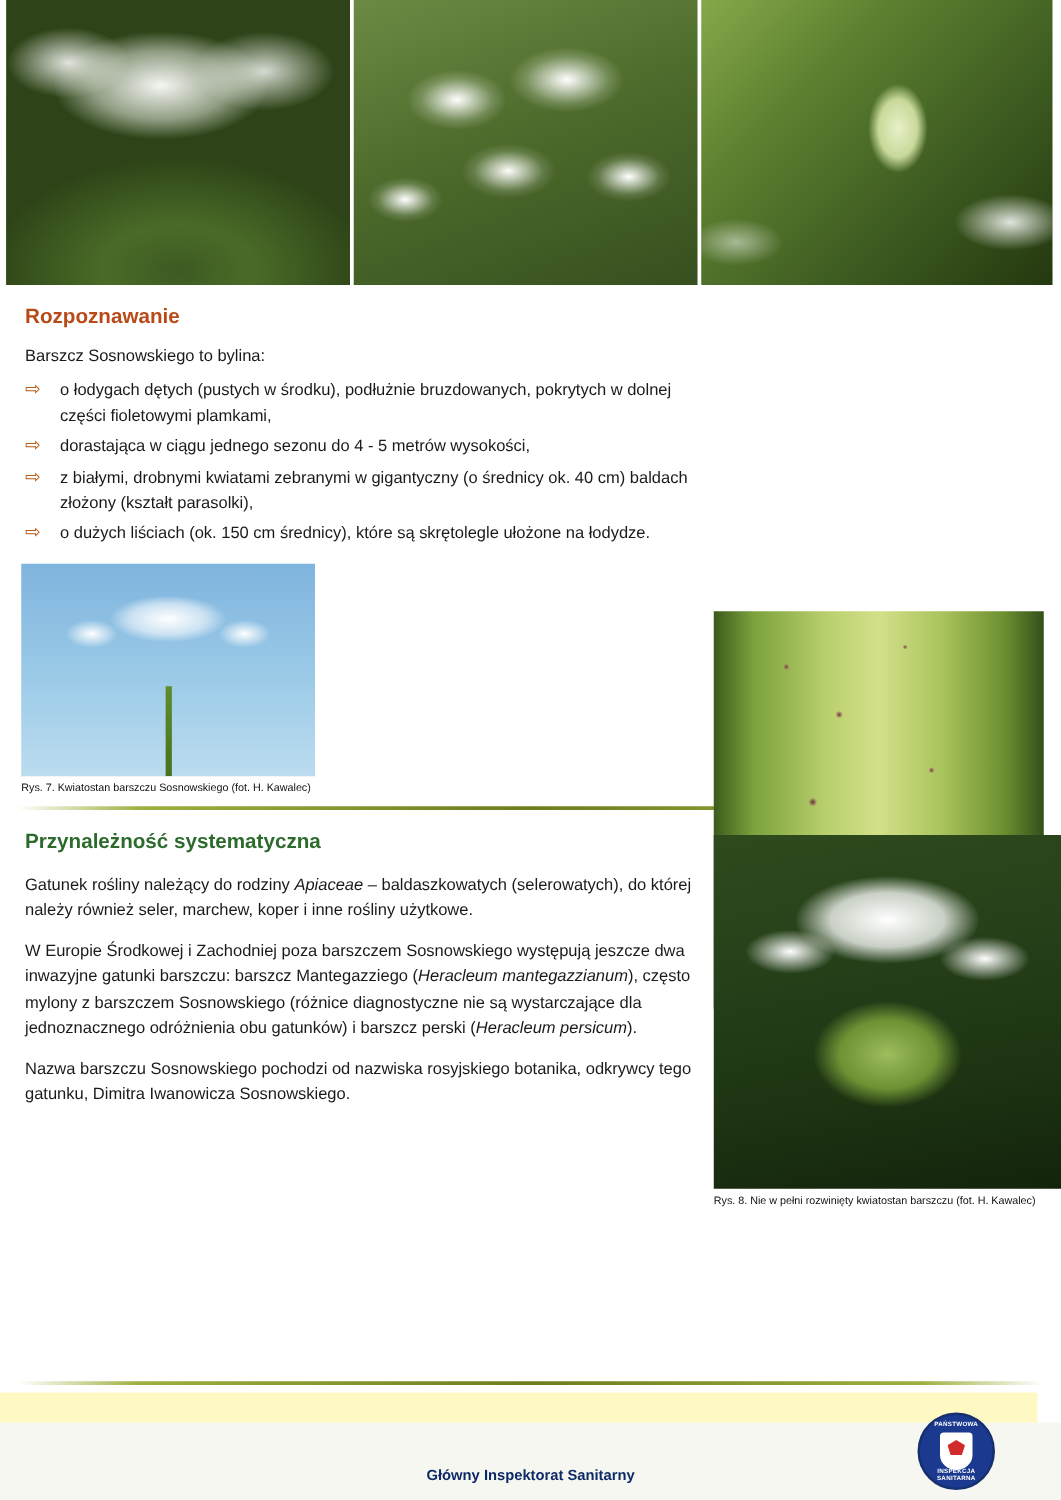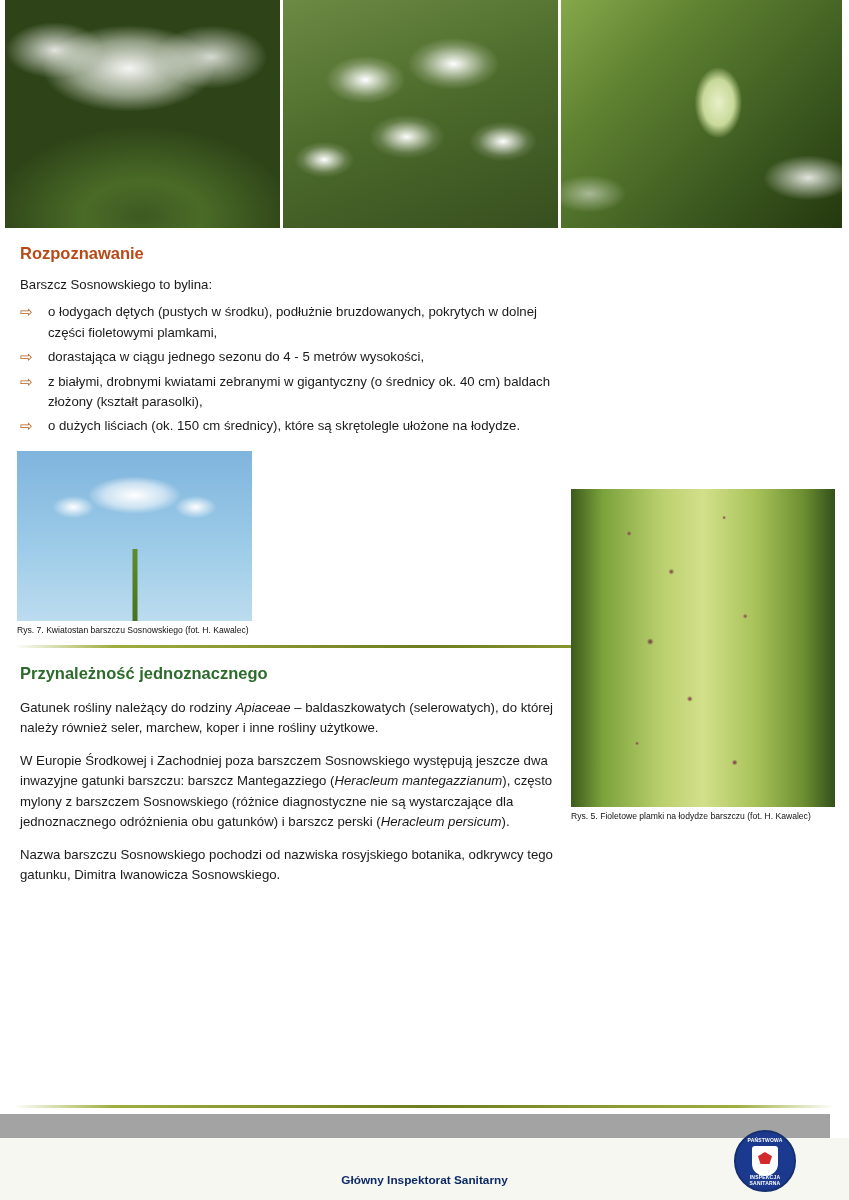--- a/index.html
+++ b/index.html
@@ -192,21 +192,21 @@
     bottom: 92px;
     width: 821px;
     height: 3px;
     background: linear-gradient(90deg, #ffffff 0%, #9fae3e 12%, #6e7d1e 50%, #9fae3e 88%, #ffffff 100%);
   }
   .footer {
     position: absolute;
     left: 0; bottom: 0;
     width: 830px;
     height: 86px;
-    background: #a3a3a3;
+    background: #fef9c3;
   }
   .footer-band {
     position: absolute;
     left: 0; bottom: 0;
     width: 849px; height: 62px;
     background: #f7f7f2;
   }
   .footer-inner {
     position: absolute;
     left: 0; bottom: 10px;
@@ -309,23 +309,27 @@
         <div class="stemline"></div>
       </div>
       <div class="caption">Rys. 7. Kwiatostan barszczu Sosnowskiego (fot. H. Kawalec)</div>
     </div>
   </div>
 
   <div class="divider"></div>
 
   <div class="sys-wrap">
 
+    <div class="fig-forest">
+      <div class="frame img-hog-forest"></div>
+      <div class="caption">Rys. 8. Nie w pełni rozwinięty kwiatostan barszczu (fot. H. Kawalec)</div>
+    </div>
 
     <div class="col-left">
-      <div class="section-title green">Przynależność jednoznacznego</div>
+      <div class="section-title green">Przynależność systematyczna</div>
 
       <p class="para tight"><span>Gatunek rośliny należący do rodziny </span><span class="it">Apiaceae</span><span> – baldaszkowatych (selerowatych), do której należy również seler, marchew, koper i inne rośliny użytkowe.</span></p>
 
       <p class="para"><span>W Europie Środkowej i Zachodniej poza barszczem Sosnowskiego występują jeszcze dwa inwazyjne gatunki barszczu: barszcz  Mantegazziego (</span><span class="it">Heracleum mantegazzianum</span><span>), często mylony z barszczem Sosnowskiego (różnice diagnostyczne nie są wystarczające dla jednoznacznego odróżnienia obu gatunków)  i barszcz perski (</span><span class="it">Heracleum persicum</span><span>).</span></p>
 
       <p class="para">Nazwa barszczu Sosnowskiego pochodzi od nazwiska rosyjskiego botanika, odkrywcy tego gatunku,  Dimitra Iwanowicza Sosnowskiego.</p>
     </div>
   </div>
 
 </div>

